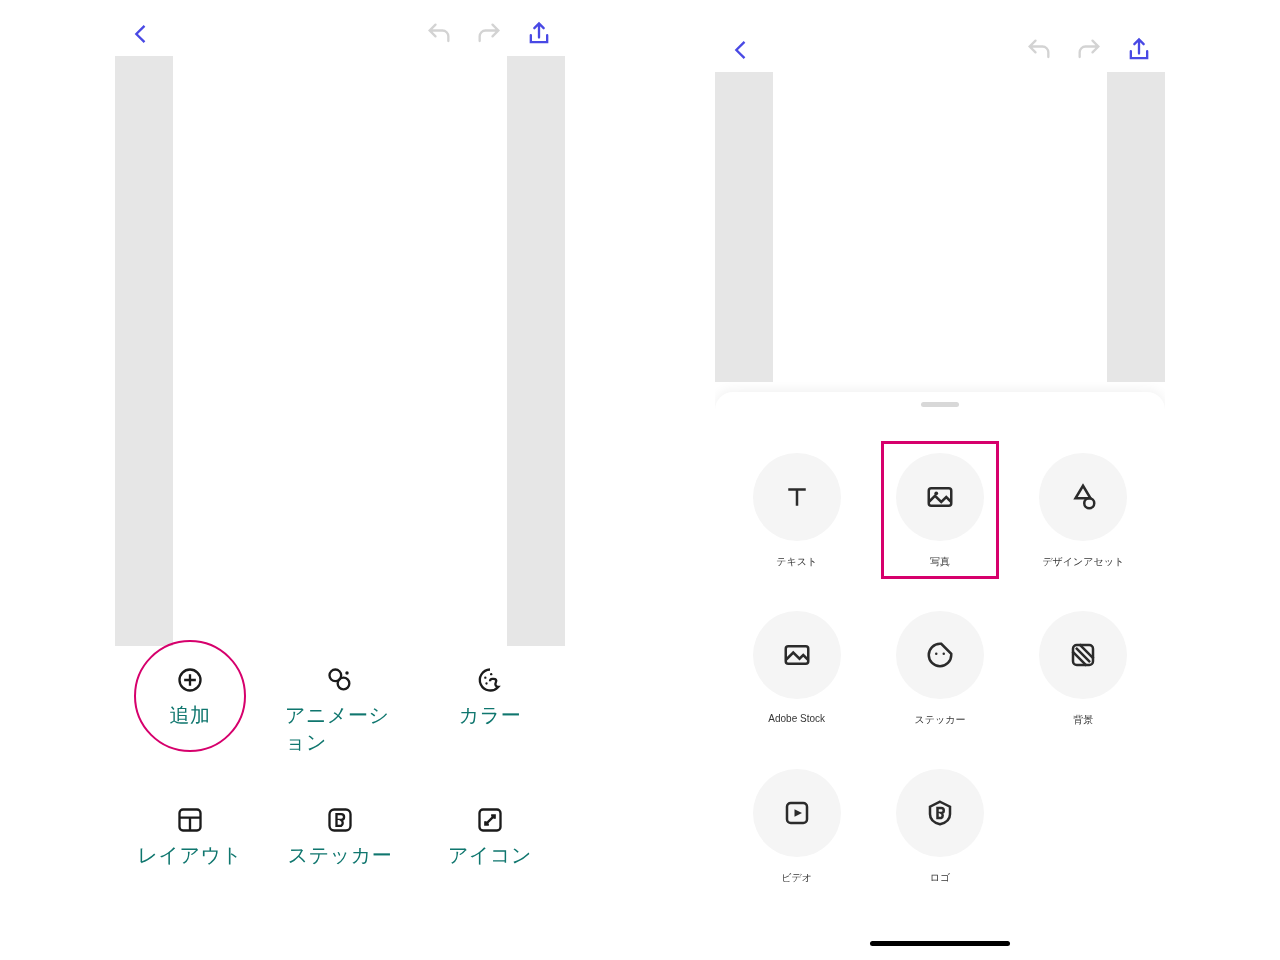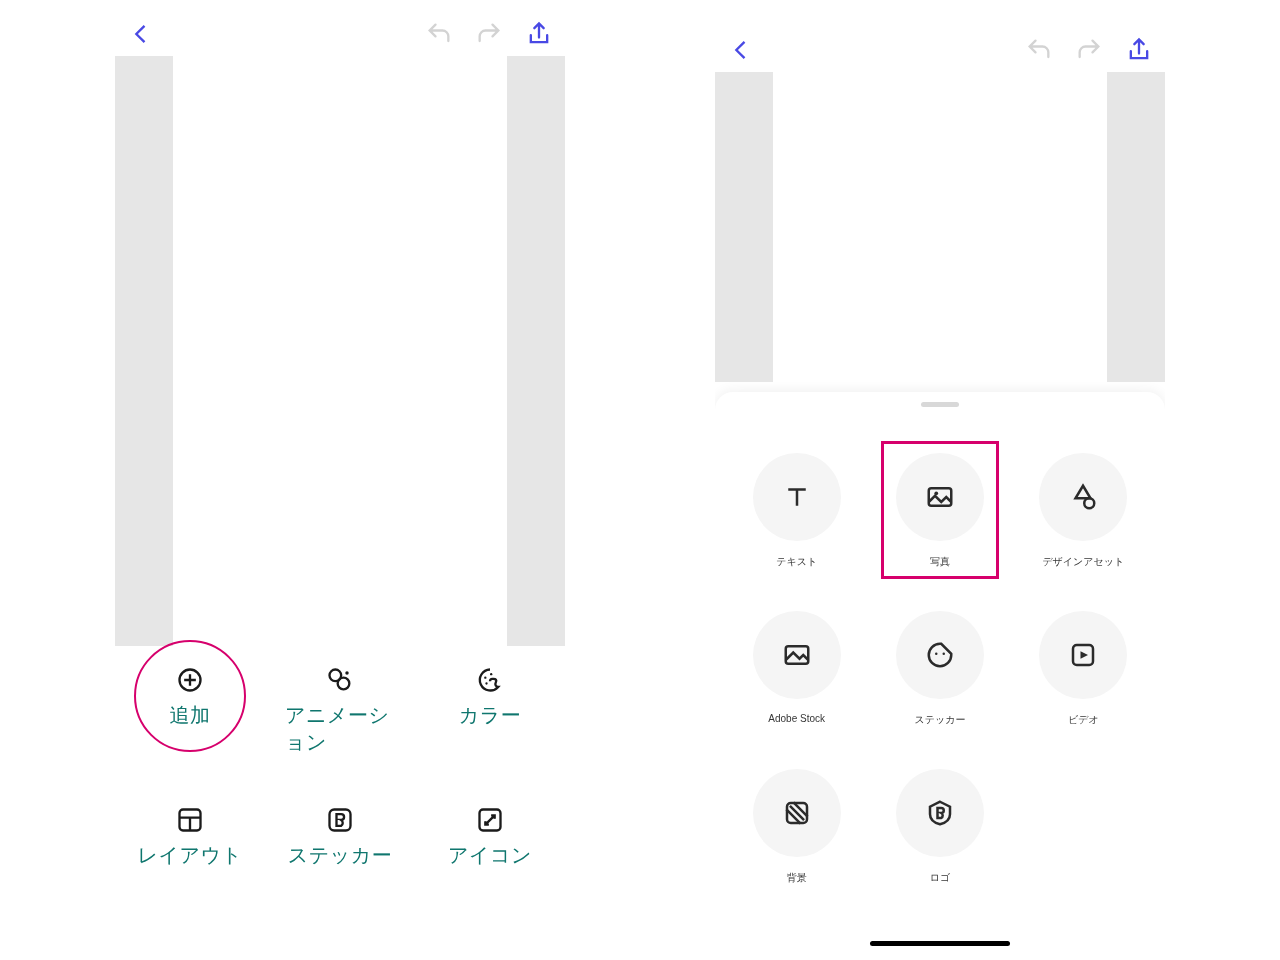--- a/index.html
+++ b/index.html
@@ -300,34 +300,34 @@
               <circle cx="15" cy="11" r="1" fill="#2b2b2b" stroke="none"></circle>
             </svg>
         </div>
         <div class="alabel">ステッカー</div>
       </div>
 
       <div class="asset">
         <div class="bubble">
           <svg viewBox="0 0 24 24">
               <rect x="4" y="4" width="16" height="16" rx="3"></rect>
+              <path d="M4 8 l16 0 M4 12 h16 M4 16 h16" transform="rotate(45 12 12)"></path>
+            </svg>
+        </div>
+        <div class="alabel">背景</div>
+      </div>
+
+      <div class="asset">
+        <div class="bubble">
+          <svg viewBox="0 0 24 24">
+              <rect x="4" y="4" width="16" height="16" rx="3"></rect>
               <path d="M10 9 l6 3 -6 3 z" fill="#2b2b2b" stroke="none"></path>
             </svg>
         </div>
         <div class="alabel">ビデオ</div>
-      </div>
-
-      <div class="asset">
-        <div class="bubble">
-          <svg viewBox="0 0 24 24">
-              <rect x="4" y="4" width="16" height="16" rx="3"></rect>
-              <path d="M4 8 l16 0 M4 12 h16 M4 16 h16" transform="rotate(45 12 12)"></path>
-            </svg>
-        </div>
-        <div class="alabel">背景</div>
       </div>
 
       <div class="asset">
         <div class="bubble">
           <svg viewBox="0 0 24 24">
               <path d="M12 3 l8 4 v6 c0 5 -4 7 -8 8 c-4 -1 -8 -3 -8 -8 v-6 z"></path>
               <path d="M10 8 v8 h3 a2.3 2.3 0 0 0 0-4 a2 2 0 0 0 0-4 z"></path>
             </svg>
         </div>
         <div class="alabel">ロゴ</div>

